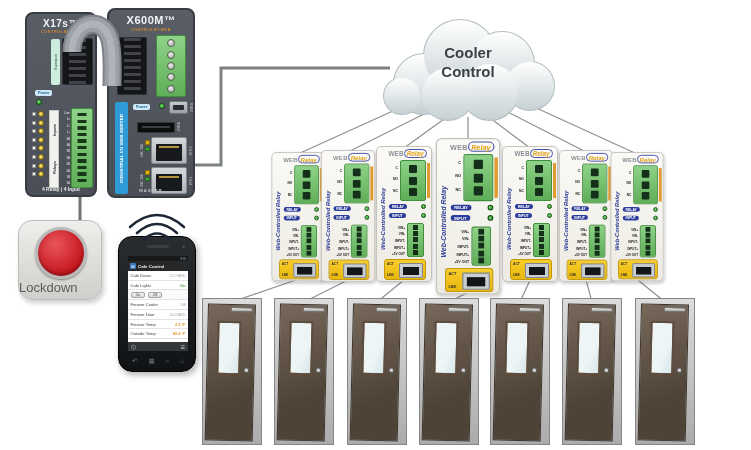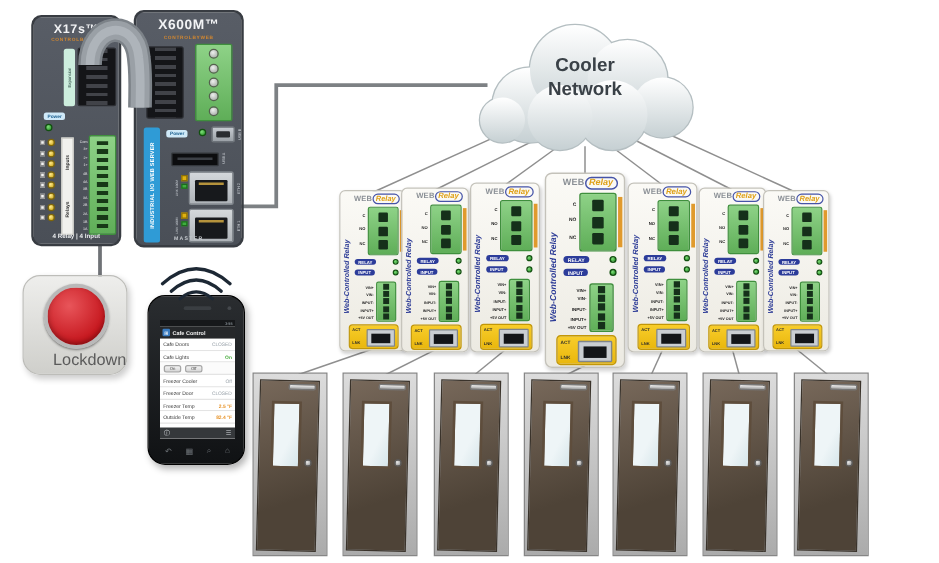--- a/index.html
+++ b/index.html
@@ -130,21 +130,21 @@
   .d-knob { position:absolute; right:4px; top:62px; width:6px; height:6px; border-radius:50%;
     background:radial-gradient(circle at 35% 35%, #e8e8e8, #8f8f8f); border:0.5px solid #5c5c5c; }
 
   
   .lockdown { position:absolute; left:18px; top:220px; width:84px; height:80px; z-index:3;
     background:linear-gradient(#eeeeec,#cfcfcb); border:1px solid #bdbdb9; border-radius:14px;
     box-shadow:2px 3px 5px rgba(0,0,0,.2); }
   .ld-btn { position:absolute; left:16px; top:6px; width:52px; height:52px; border-radius:50%;
     background:radial-gradient(circle at 38% 32%, #e8555a, #c6171e 70%, #9c1014);
     border:3px solid #b9b9b9; box-shadow:0 1px 2px rgba(0,0,0,.45), inset 0 -2px 4px rgba(0,0,0,.3); }
-  .ld-label { position:absolute; bottom:4px; left:0; width:100%; text-align:right; font-size:13px; color:#5b5b5b; }
+  .ld-label { position:absolute; bottom:4px; left:0; width:100%; text-align:left; font-size:13px; color:#5b5b5b; }
 
   
   .phone { position:absolute; left:118px; top:236px; width:78px; height:136px; z-index:3;
     background:linear-gradient(#2a2d30,#101214); border:1px solid #000; border-radius:14px;
     box-shadow:2px 3px 6px rgba(0,0,0,.3); }
   .ph-speaker { position:absolute; left:28px; top:8px; width:22px; height:3px; background:#3a3e42; border-radius:2px; }
   .ph-cam { position:absolute; right:10px; top:8px; width:3px; height:3px; border-radius:50%; background:#44484c; }
   .ph-screen { position:absolute; left:9px; top:19px; width:60px; height:95px; background:#fff;
     display:flex; flex-direction:column; overflow:hidden; }
   .ph-status { height:5px; background:#16181a; color:#a9b2ba; font-size:3px; text-align:right; padding:0.5px 2px; }
@@ -211,21 +211,21 @@
           <circle cx="88" cy="42" r="36"></circle>
           <circle cx="130" cy="50" r="32"></circle>
         <circle cx="158" cy="72" r="24"></circle>
           <circle cx="118" cy="78" r="28"></circle>
           <circle cx="76" cy="80" r="26"></circle>
         <circle cx="30" cy="82" r="18"></circle>
       </g>
     </svg>
     <div class="cloud-label">
       <div>Cooler</div>
-      <div>Network</div>
+      <div>Control</div>
     </div>
   </div>
 
   <div class="device x17s">
     <div class="model">X17s™</div>
     <div class="brand">CONTROLBYWEB</div>
     <div class="mintstrip vtext">Expansion</div>
     <div class="conn"></div>
     <div class="powertag">Power</div>
     <div class="led-green led-power"></div>

